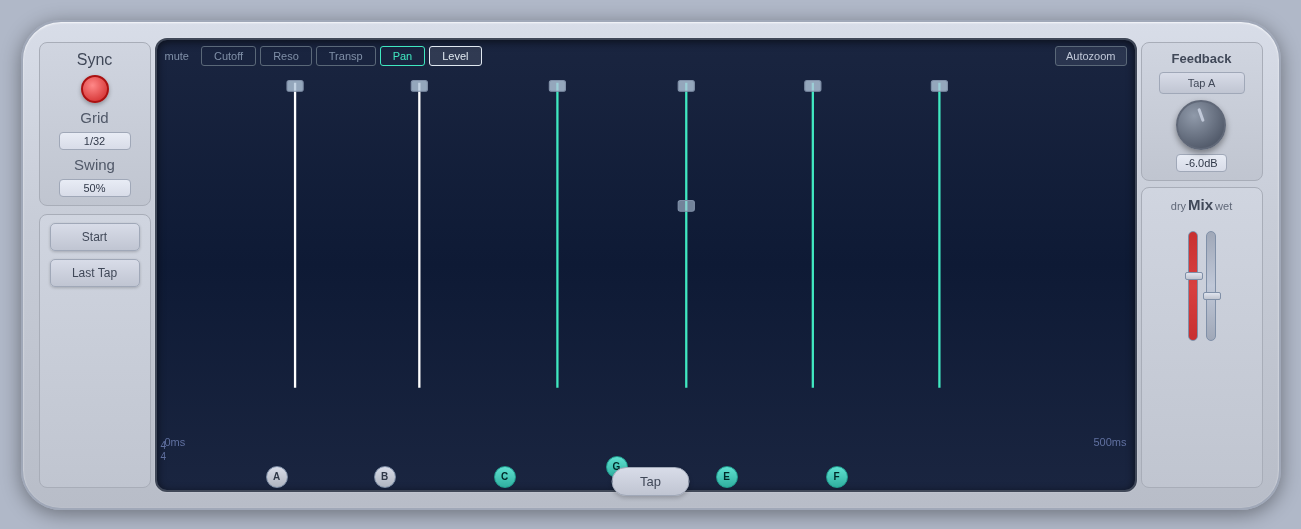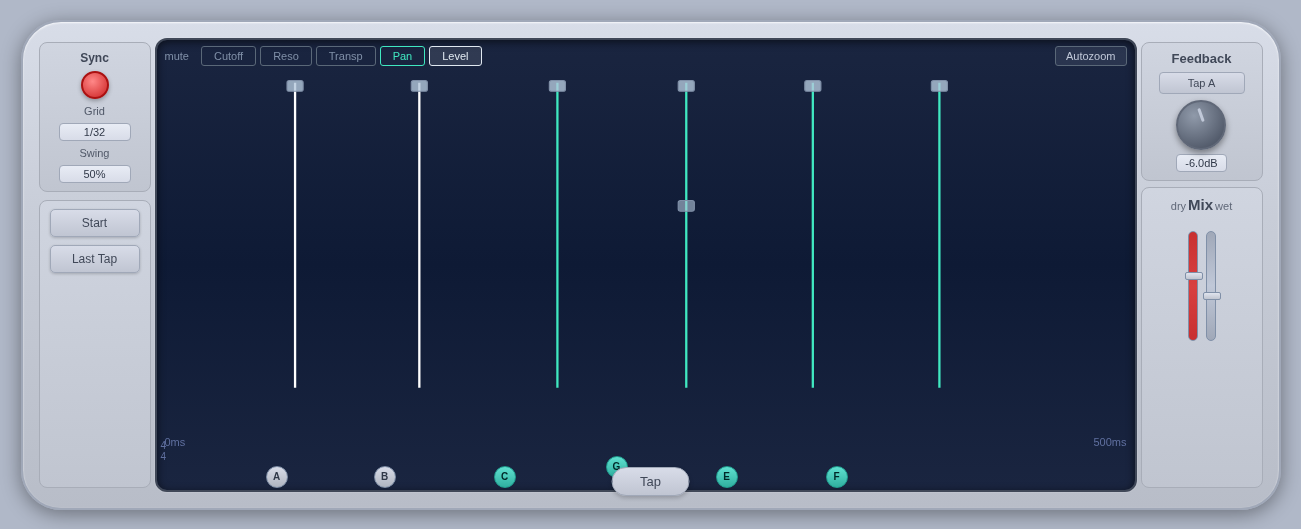--- a/index.html
+++ b/index.html
@@ -44,22 +44,22 @@
       border: 1px solid #a8adb8;
       padding: 8px;
       display: flex;
       flex-direction: column;
       align-items: center;
       gap: 6px;
     }
 
     .sync-label {
       color: #404858;
-      font-size: 12px;
-      font-weight: bold;
+      font-size: 16px;
+      font-weight: normal;
     }
 
     .sync-button {
       width: 28px;
       height: 28px;
       border-radius: 50%;
       background: radial-gradient(circle at 40% 35%, #ff8888, #cc2222);
       border: 2px solid #aa1111;
       box-shadow: 0 2px 4px rgba(0,0,0,0.3);
       cursor: pointer;
@@ -70,21 +70,21 @@
       border: 1px solid #a0a8b8;
       border-radius: 4px;
       padding: 2px 6px;
       font-size: 11px;
       color: #303848;
       text-align: center;
       width: 72px;
     }
 
     .field-label {
-      font-size: 11px;
+      font-size: 15px;
       color: #505868;
     }
 
     .left-bottom {
       background: linear-gradient(180deg, #d0d5e0 0%, #c0c5d0 100%);
       border-radius: 8px;
       border: 1px solid #a8adb8;
       padding: 8px;
       display: flex;
       flex-direction: column;

